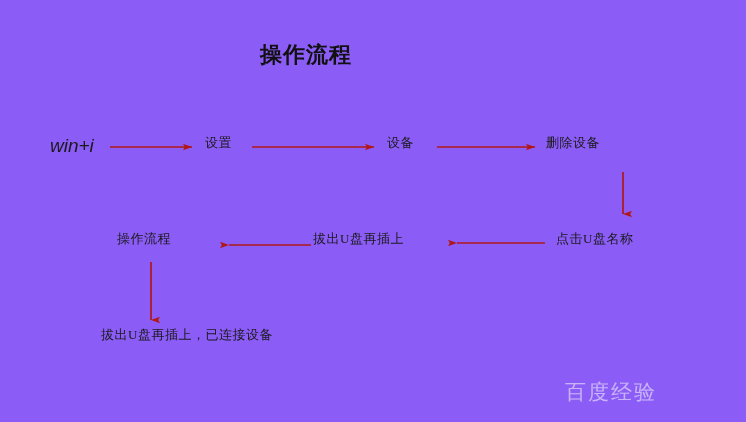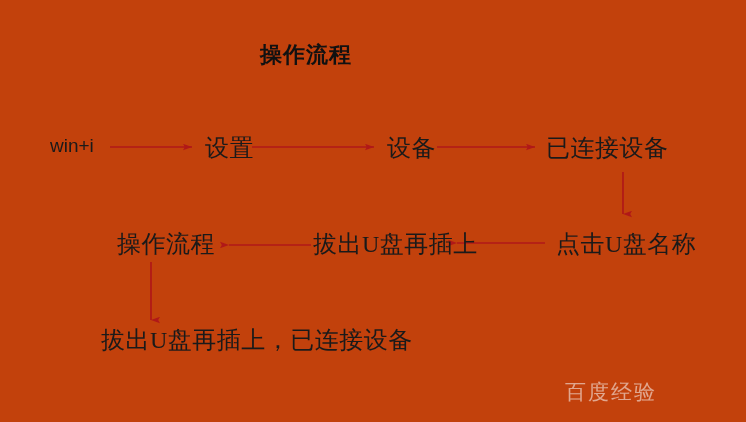--- a/index.html
+++ b/index.html
@@ -8,37 +8,37 @@
     padding: 0;
     background: #ffffff;
   }
   body {
     font-family: "Liberation Serif", "DejaVu Serif", serif;
   }
   #canvas {
     position: relative;
     width: 746px;
     height: 422px;
-    background: #c2410c;
+    background: #8b5cf6;
     overflow: hidden;
   }
   #arrow-layer {
     position: absolute;
     left: 0;
     top: 0;
     width: 746px;
     height: 422px;
     pointer-events: none;
   }
   .node {
     position: absolute;
     white-space: nowrap;
     color: #1a1a1a;
     font-family: "Liberation Serif", "DejaVu Serif", serif;
-    font-size: 24px;
+    font-size: 13px;
     line-height: 1;
     letter-spacing: 0.5px;
   }
   .node.latin {
     font-family: "Liberation Sans", "DejaVu Sans", sans-serif;
     font-size: 19px;
     letter-spacing: 0;
   }
   #title {
     position: absolute;
@@ -102,24 +102,24 @@
       </g>
       <g>
         <line x1="311" y1="245" x2="229" y2="245" stroke="#b01818" stroke-width="1.7" marker-end="url(#ah-left)"></line>
       </g>
       <g>
         <line x1="151" y1="262" x2="151" y2="320" stroke="#b01818" stroke-width="1.7" marker-end="url(#ah-down)"></line>
       </g>
     </svg>
 
   <div id="node-layer">
-      <div class="node latin" style="left: 50px; top: 136px; color: rgb(26, 26, 26);">win+i</div>
+      <div class="node latin" style="left: 50px; top: 136px; color: rgb(26, 26, 26); font-style: italic;">win+i</div>
       <div class="node" style="left: 205px; top: 136px; color: rgb(26, 26, 26);">设置</div>
       <div class="node" style="left: 387px; top: 136px; color: rgb(26, 26, 26);">设备</div>
-      <div class="node" style="left: 546px; top: 136px; color: rgb(26, 26, 26);">已连接设备</div>
+      <div class="node" style="left: 546px; top: 136px; color: rgb(26, 26, 26);">删除设备</div>
       <div class="node" style="left: 556px; top: 232px; color: rgb(26, 26, 26);">点击U盘名称</div>
       <div class="node" style="left: 313px; top: 232px; color: rgb(26, 26, 26);">拔出U盘再插上</div>
       <div class="node" style="left: 117px; top: 232px; color: rgb(26, 26, 26);">操作流程</div>
       <div class="node" style="left: 101px; top: 328px; color: rgb(26, 26, 26);">拔出U盘再插上，已连接设备</div>
     </div>
 
   <div id="watermark">百度经验</div>
 
 </div>
 

